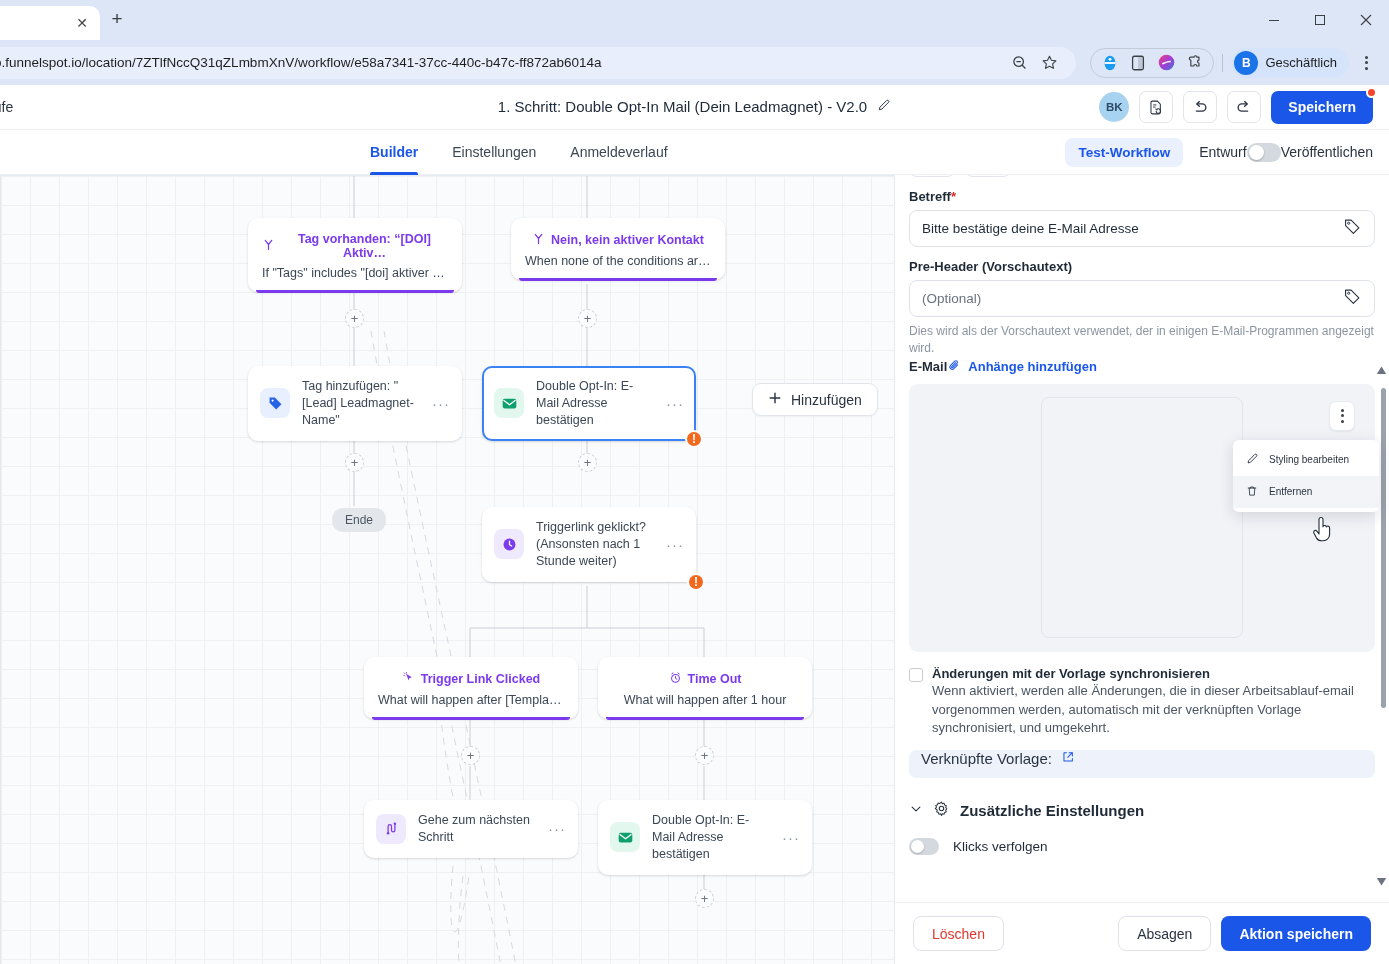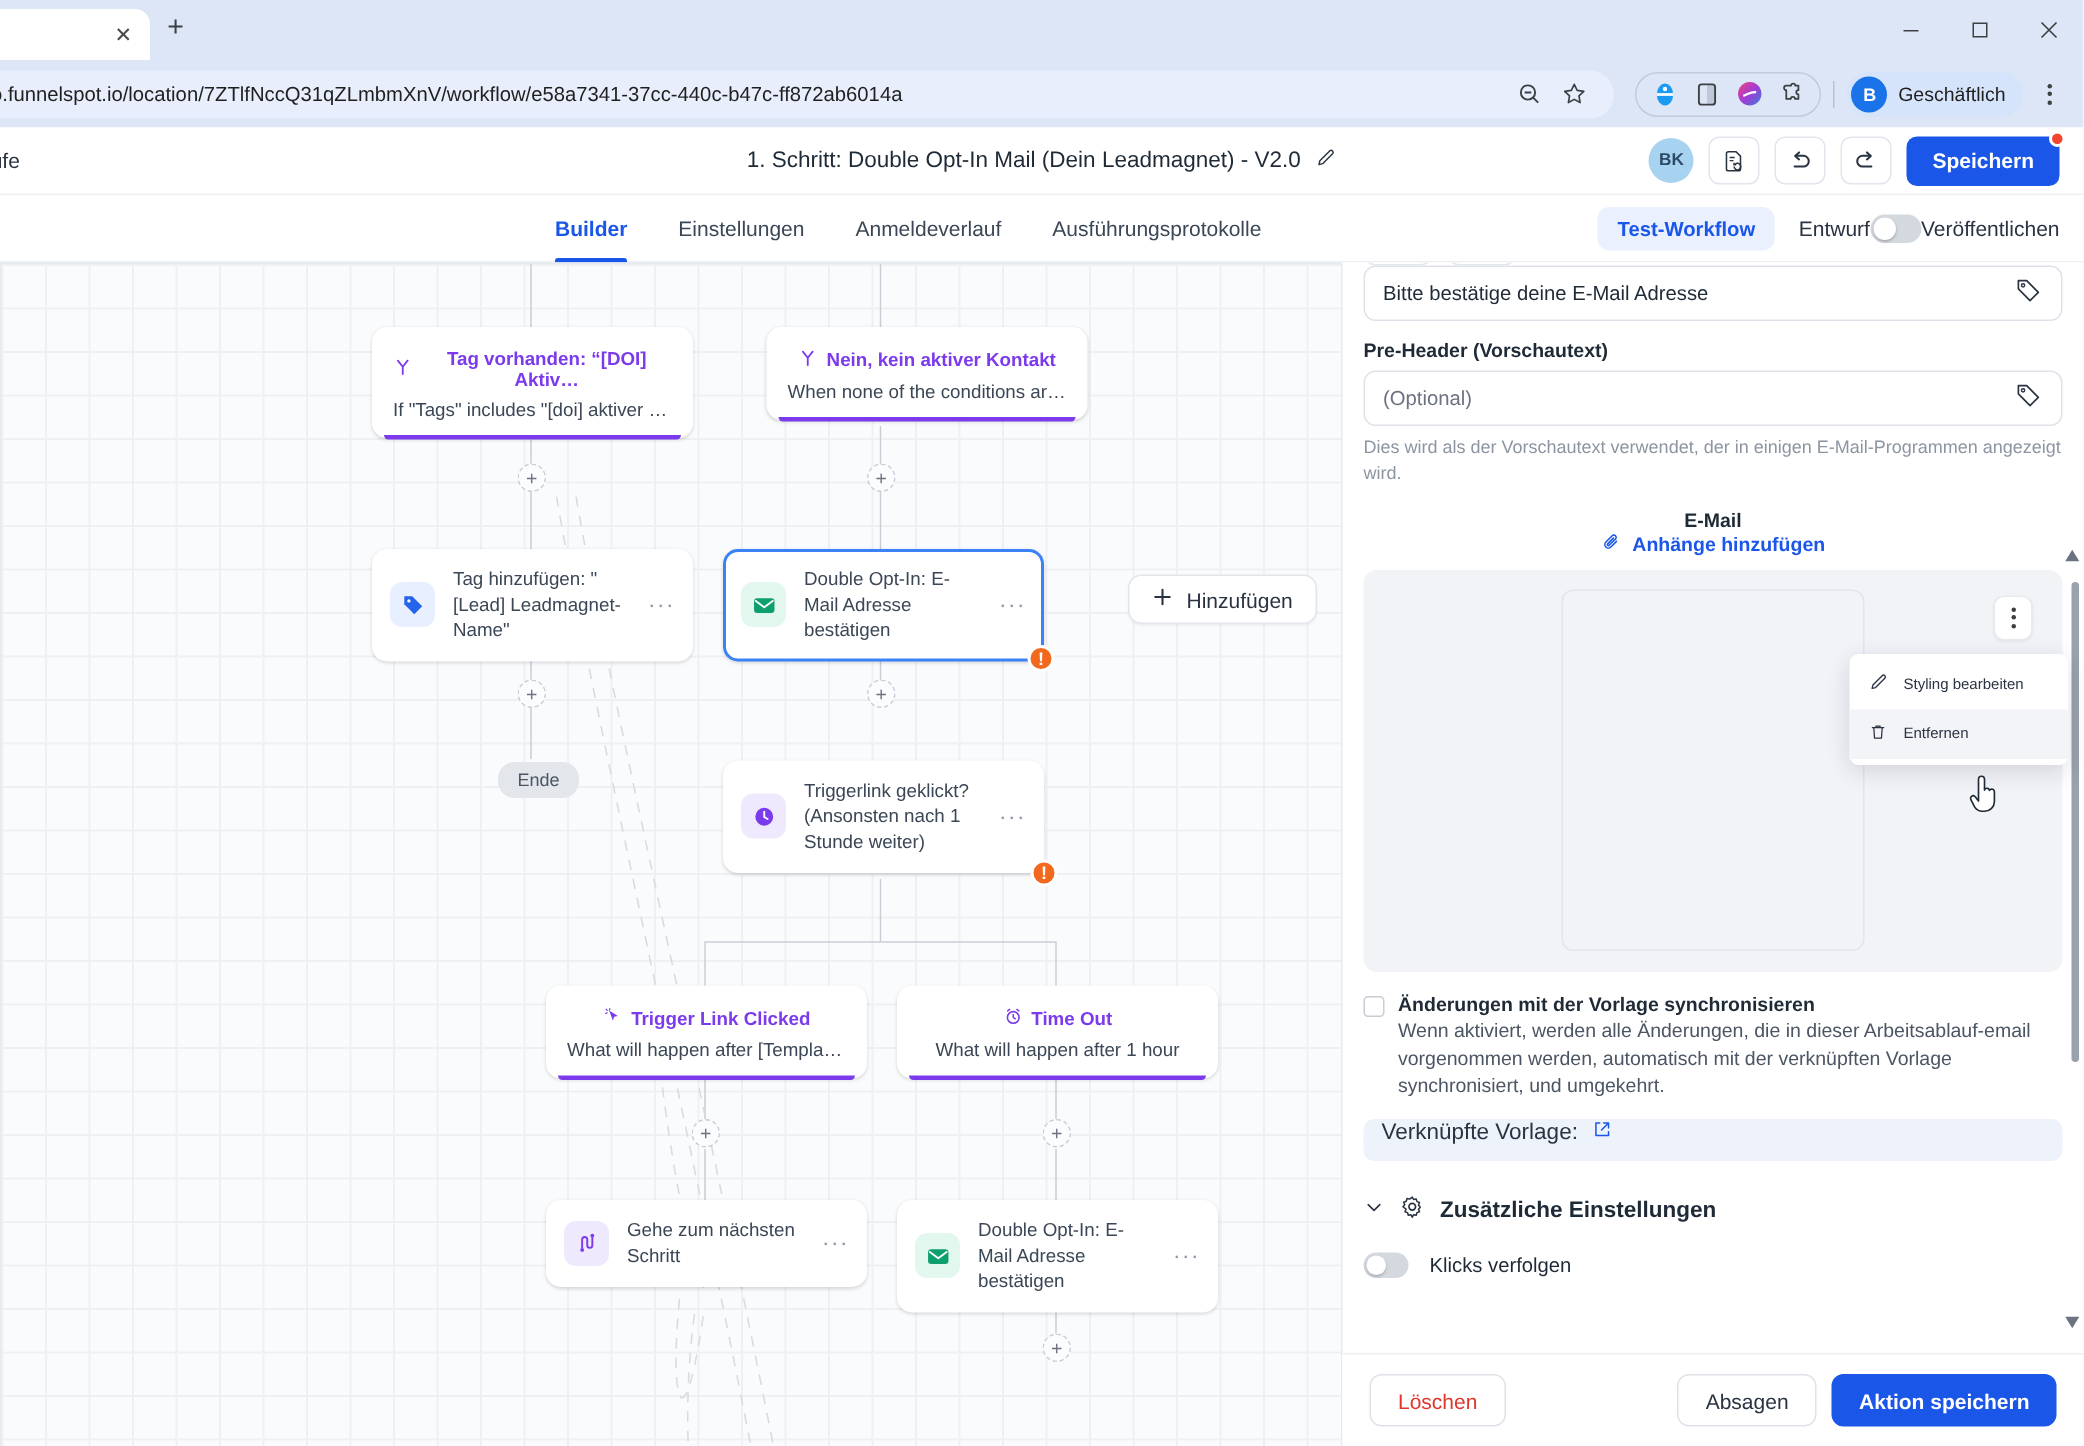--- a/index.html
+++ b/index.html
@@ -198,21 +198,21 @@
   .inputbox{
     height:37px; border:1px solid #dfe3e9; border-radius:8px; display:flex; align-items:center;
     padding:0 12px; gap:8px; background:#fff;
   }
   .inputbox input{
     flex:1; border:none; outline:none; font-size:13.5px; color:#1f2a37; font-family:inherit; background:transparent;
   }
   .inputbox input::placeholder{ color:#6b7280; }
   .hint{ font-size:12px; color:#8c95a1; line-height:1.45; margin-top:6px; }
 
-  .row-between{ display:flex; align-items:center; margin-top:14px;flex-direction:column;}
+  .row-between{ display:flex; align-items:center; }
   .link-blue{ font-size:13px; color:#1a56e8; font-weight:600; display:flex; align-items:center; gap:6px;}
 
   .email-box{
     margin-top:8px; background:#f1f3f7; border-radius:9px; height:268px; position:relative;
     display:flex; align-items:center; justify-content:center;
   }
   .email-inner{
     width:202px; height:241px; border:1px solid #e2e5eb; border-radius:8px; background:#f1f3f7;
   }
   .kebab-btn{
@@ -397,21 +397,20 @@
       <span class="badge-dot"></span>
     </button>
   </div>
 </div>
 
 <div class="tabs-row">
   <div class="tabs">
     <div class="tab-item active">Builder</div>
     <div class="tab-item">Einstellungen</div>
     <div class="tab-item">Anmeldeverlauf</div>
-    <div class="tab-item">Ausführungsprotokolle</div>
   </div>
   <div class="tabs-right">
     <div class="chip-test">Test-Workflow</div>
     <div class="toggle-group">
       <span>Entwurf</span>
       <span class="switch">
           <i></i>
         </span>
       <span>Veröffentlichen</span>
     </div>
@@ -584,20 +583,23 @@
   </div>
 
   <div class="panel">
     <div class="panel-scroll">
 
       <div class="stub-btns">
         <div class="stub-btn"></div>
         <div class="stub-btn"></div>
       </div>
 
+      <div class="field-label">
+        <span>Betreff</span><span class="req">*</span>
+      </div>
       <div class="inputbox">
         <input value="Bitte bestätige deine E-Mail Adresse" style="">
         <span>
           <svg width="19" height="19" viewBox="0 0 22 22" fill="none">
               <path d="M3 3.6h6.4l9 9-6.4 6.4-9-9z" stroke="#2a3342" stroke-width="1.3" stroke-linejoin="round"></path>
               <circle cx="6.6" cy="7.2" r="1.25" stroke="#2a3342" stroke-width="1.1"></circle>
             </svg>
         </span>
       </div>
 

